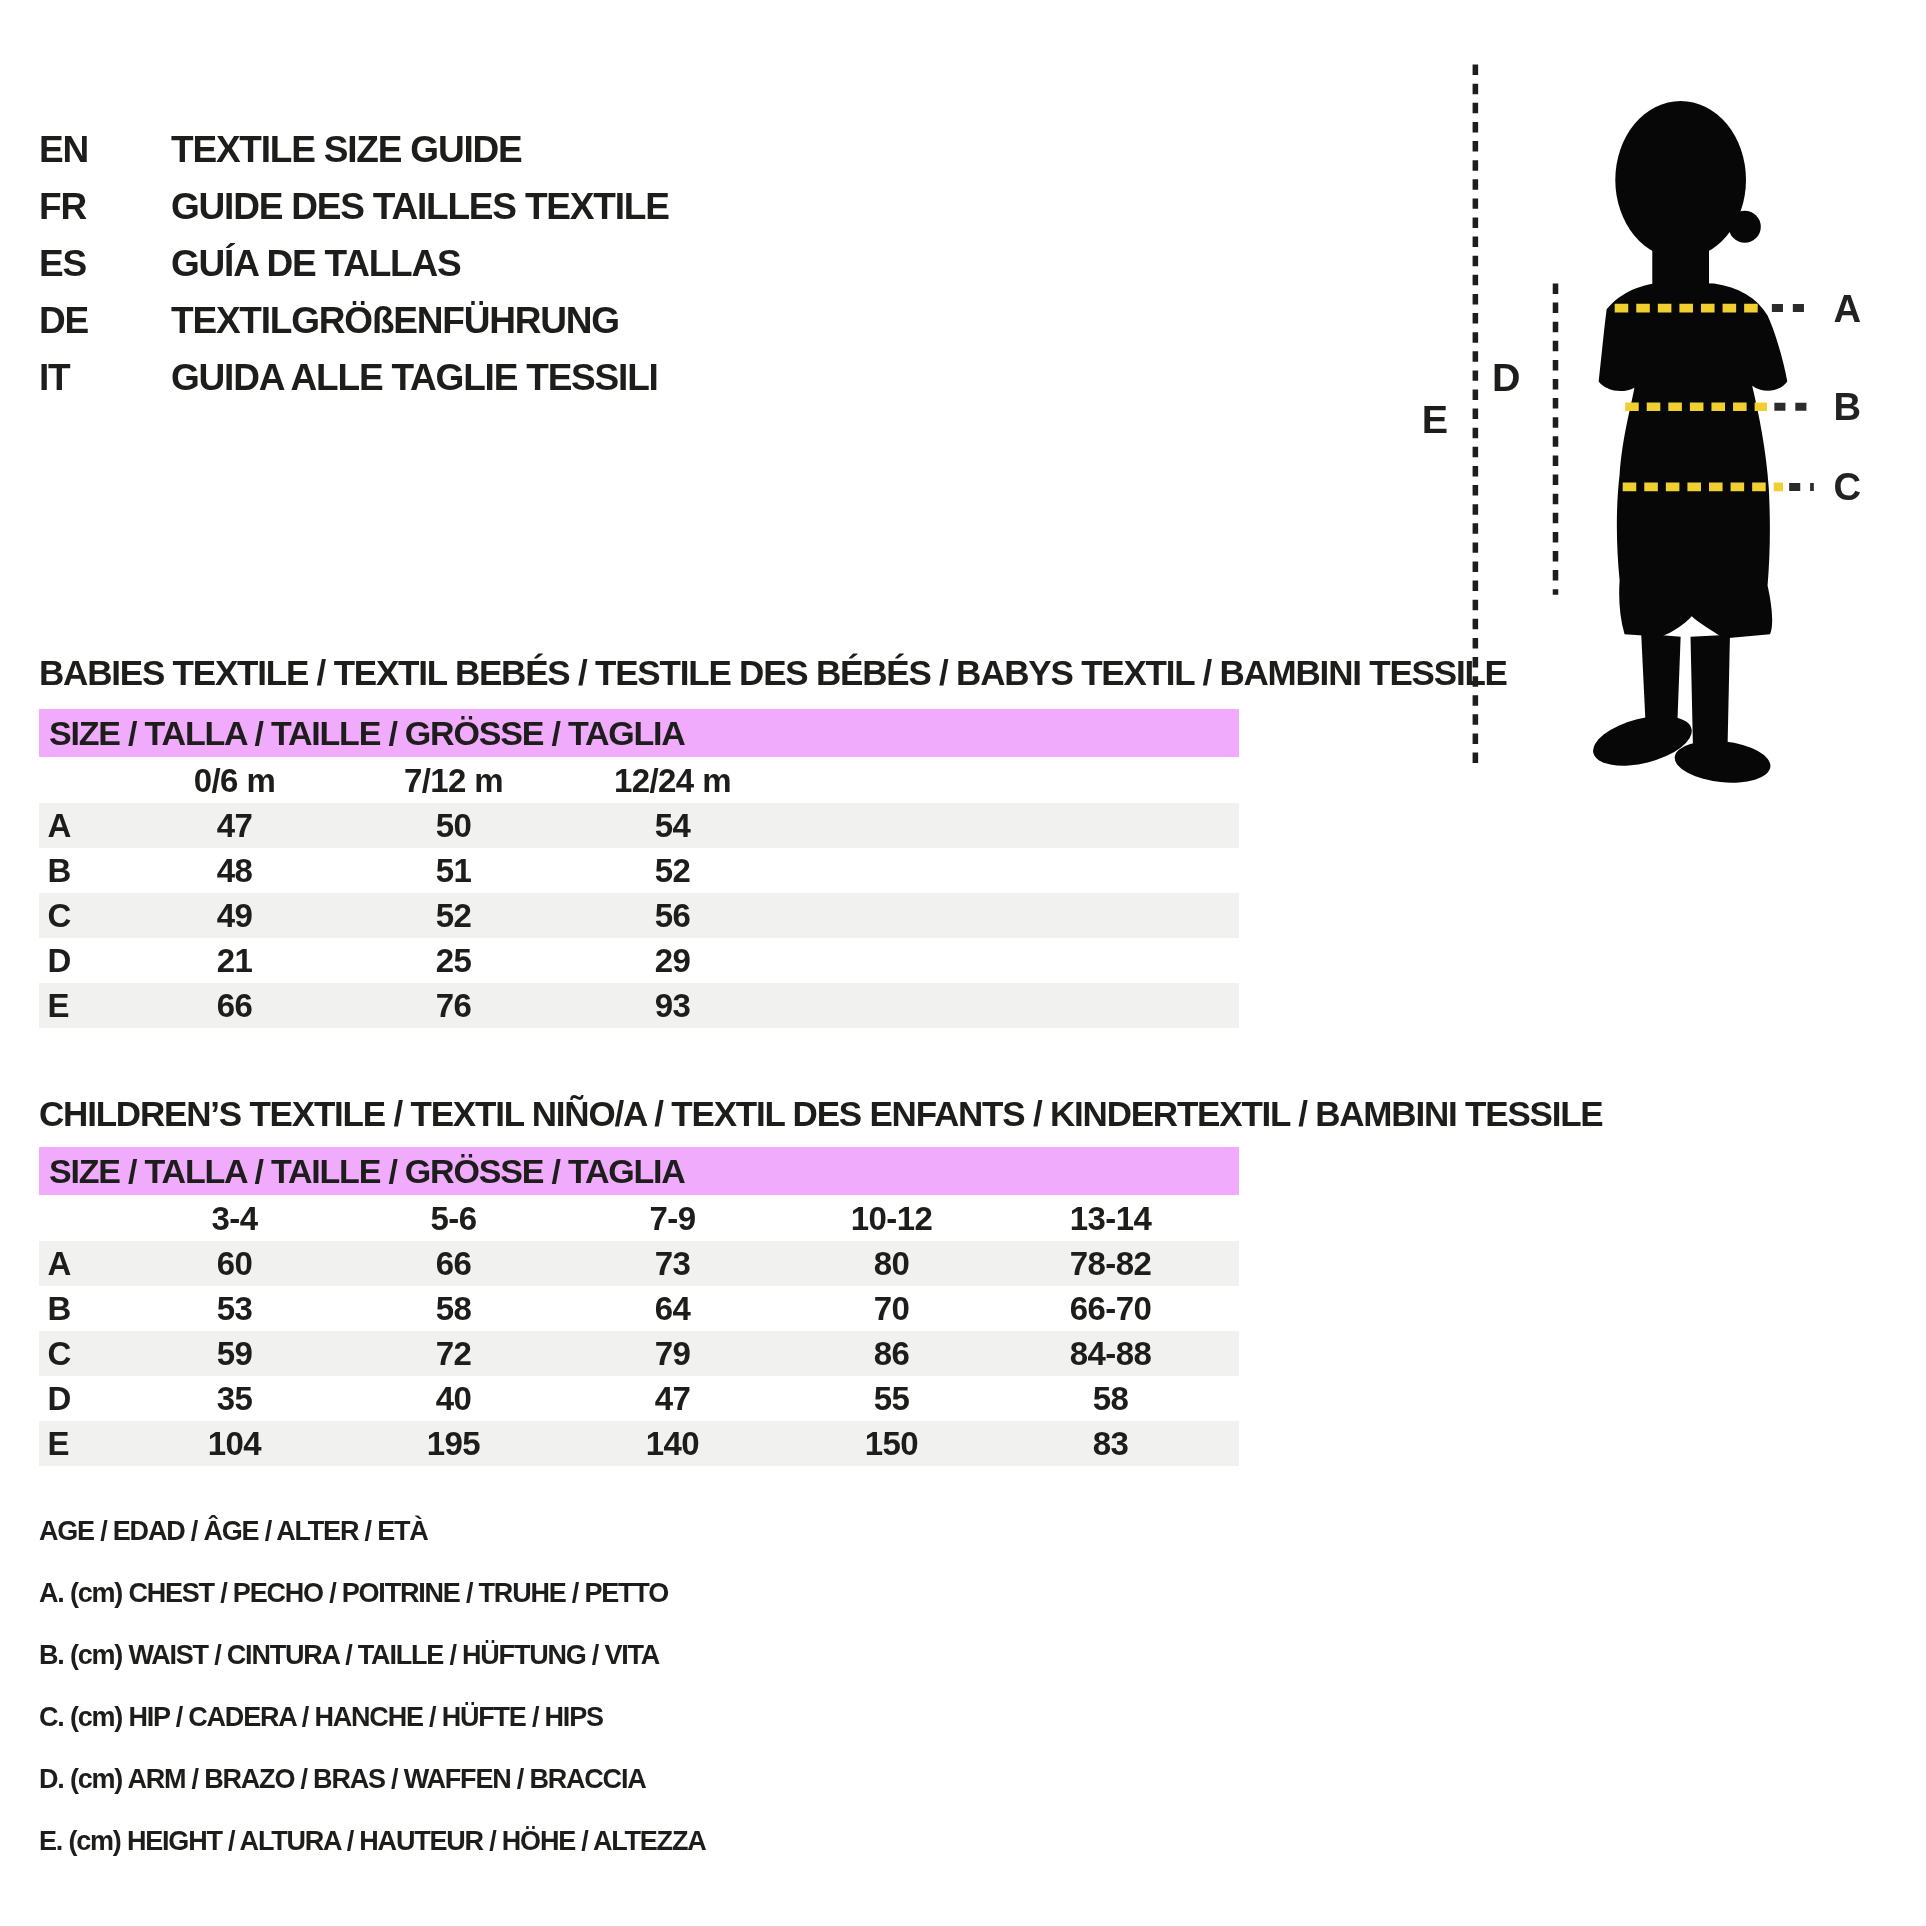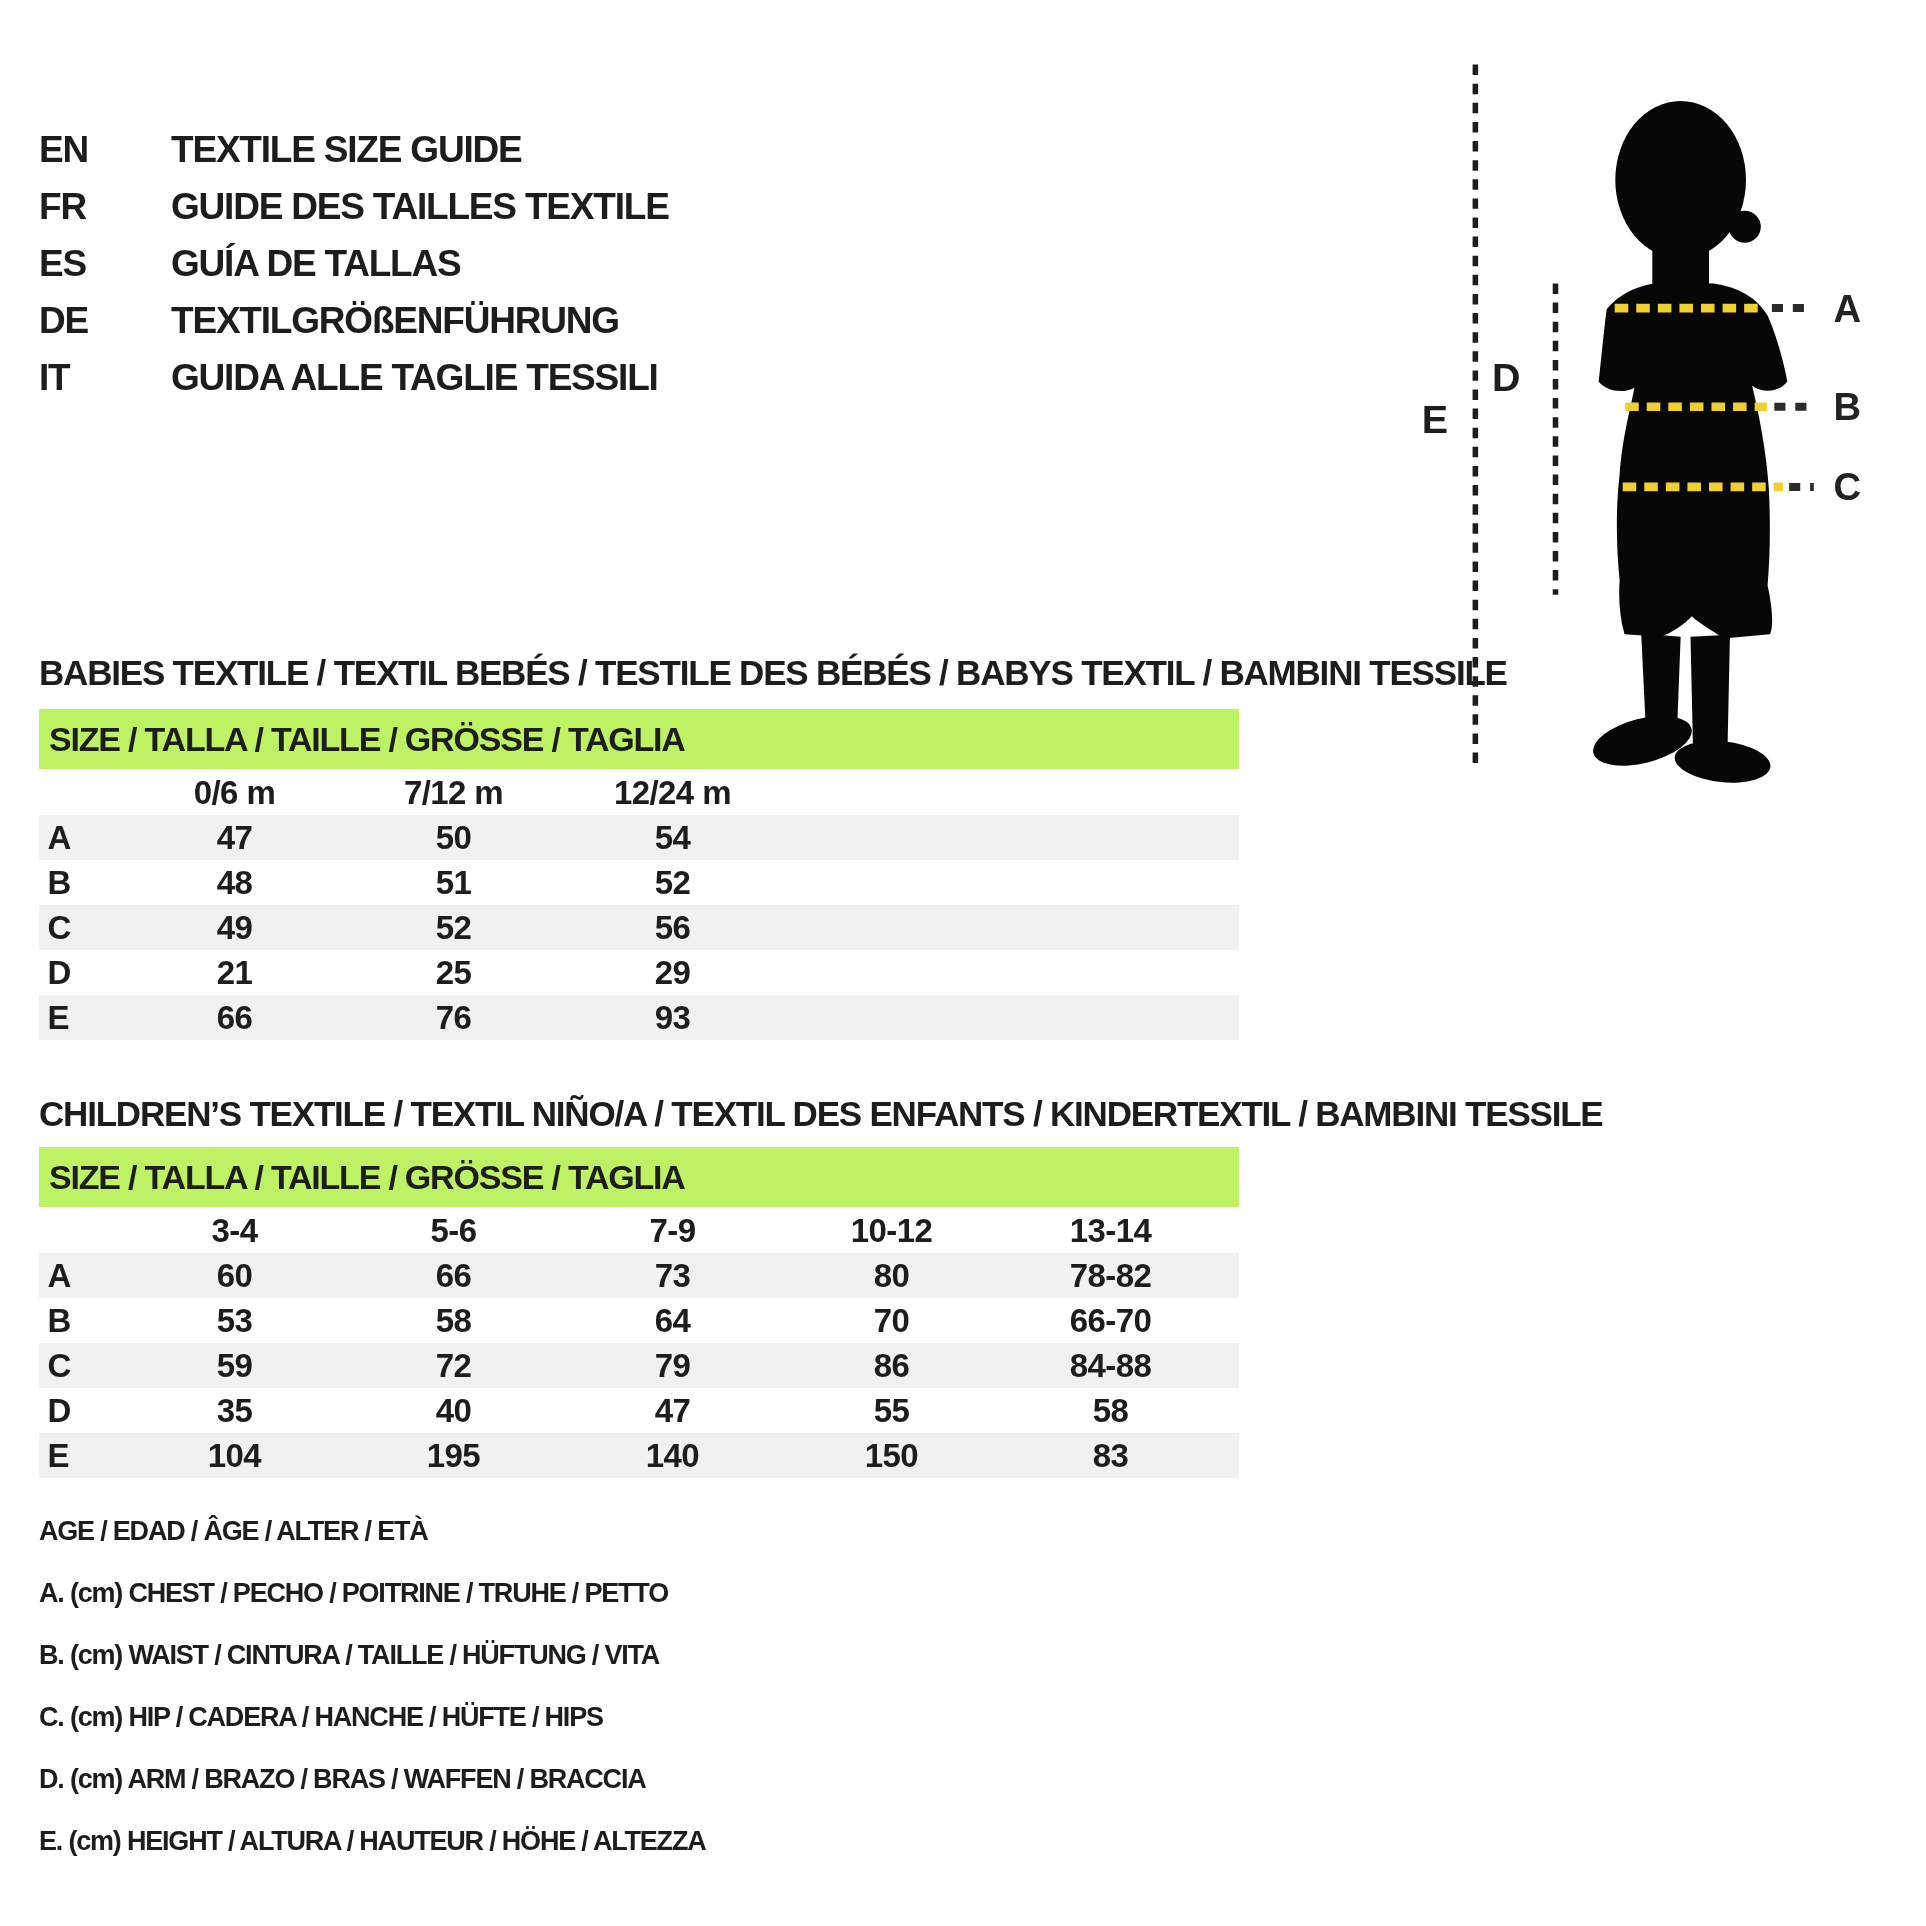--- a/index.html
+++ b/index.html
@@ -28,21 +28,21 @@
     letter-spacing:-1.2px;white-space:nowrap;line-height:1.05;
   }
   .babies-title{top:655px;text-align:right;}
   .children-title{top:1096px;}
 
   
   .size-table{position:absolute;left:39px;width:1200px;}
   .babies-table{top:709px;}
   .children-table{top:1147px;}
   .size-bar{
-    height:60px;background:#bef264;display:flex;align-items:center;
+    height:48px;background:#f0abfc;display:flex;align-items:center;
     padding-left:10px;box-sizing:border-box;
     font-size:34px;font-weight:700;letter-spacing:-1.2px;white-space:nowrap;
   }
   .t-row{display:grid;align-items:center;height:45px;}
   .cols-3{grid-template-columns:86px 219px 219px 219px 1fr;}
   .cols-5{grid-template-columns:86px 219px 219px 219px 219px 219px 1fr;}
   .t-row.col-head{height:46px;}
   .cell{font-size:33px;font-weight:700;letter-spacing:-0.6px;text-align:center;line-height:1;}
   .cell.rowlabel{text-align:left;padding-left:8.6px;}
   .stripe{background:#f1f1f0;}

